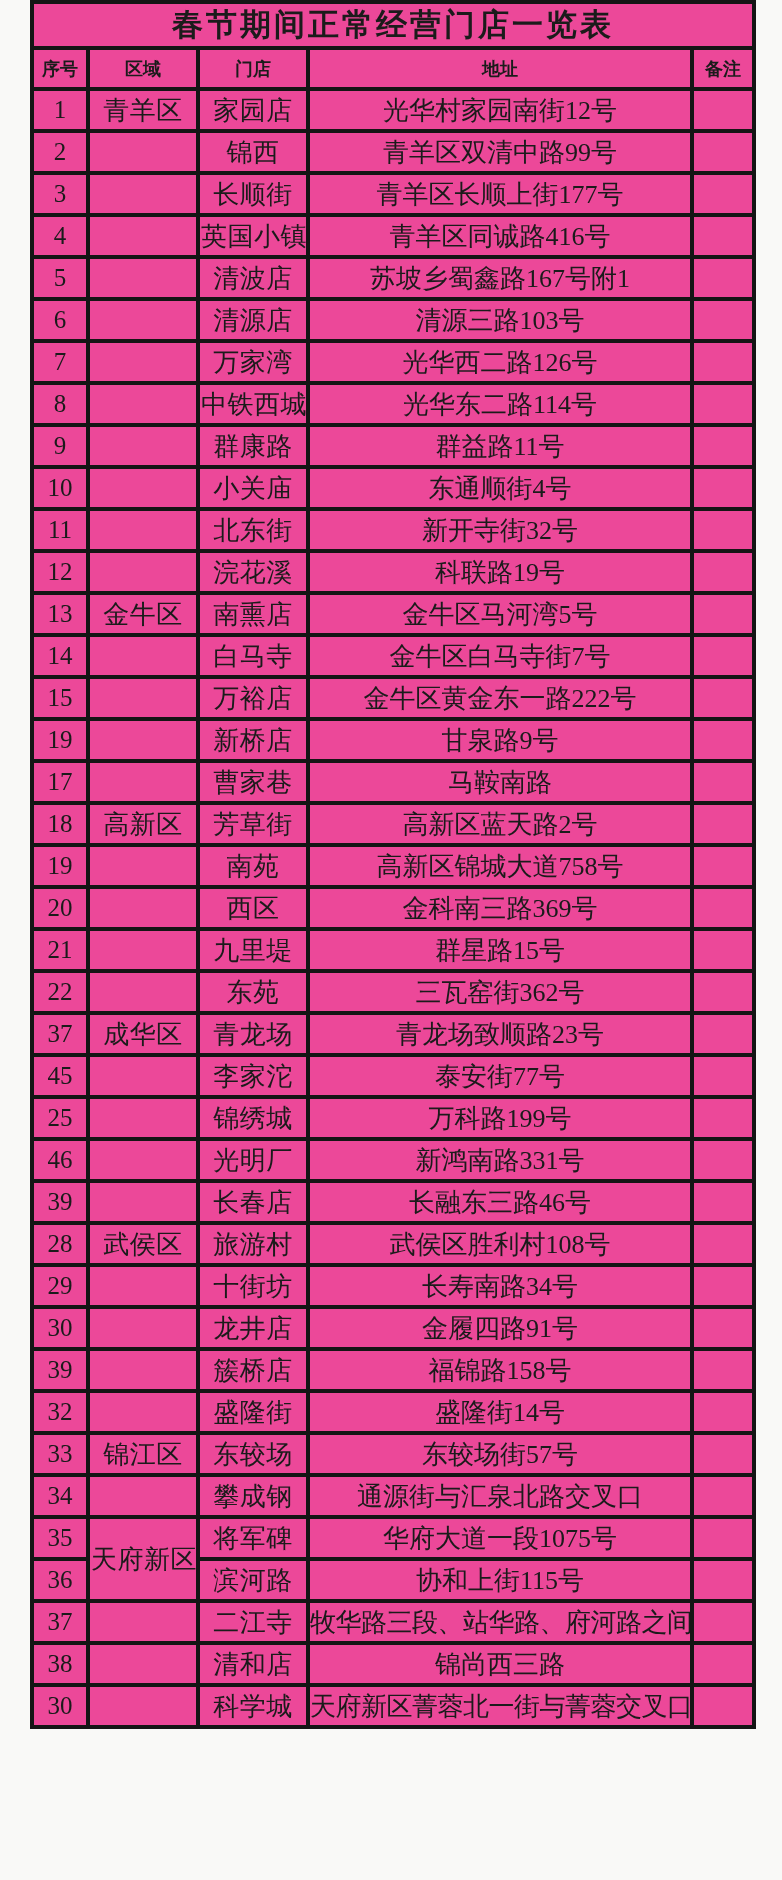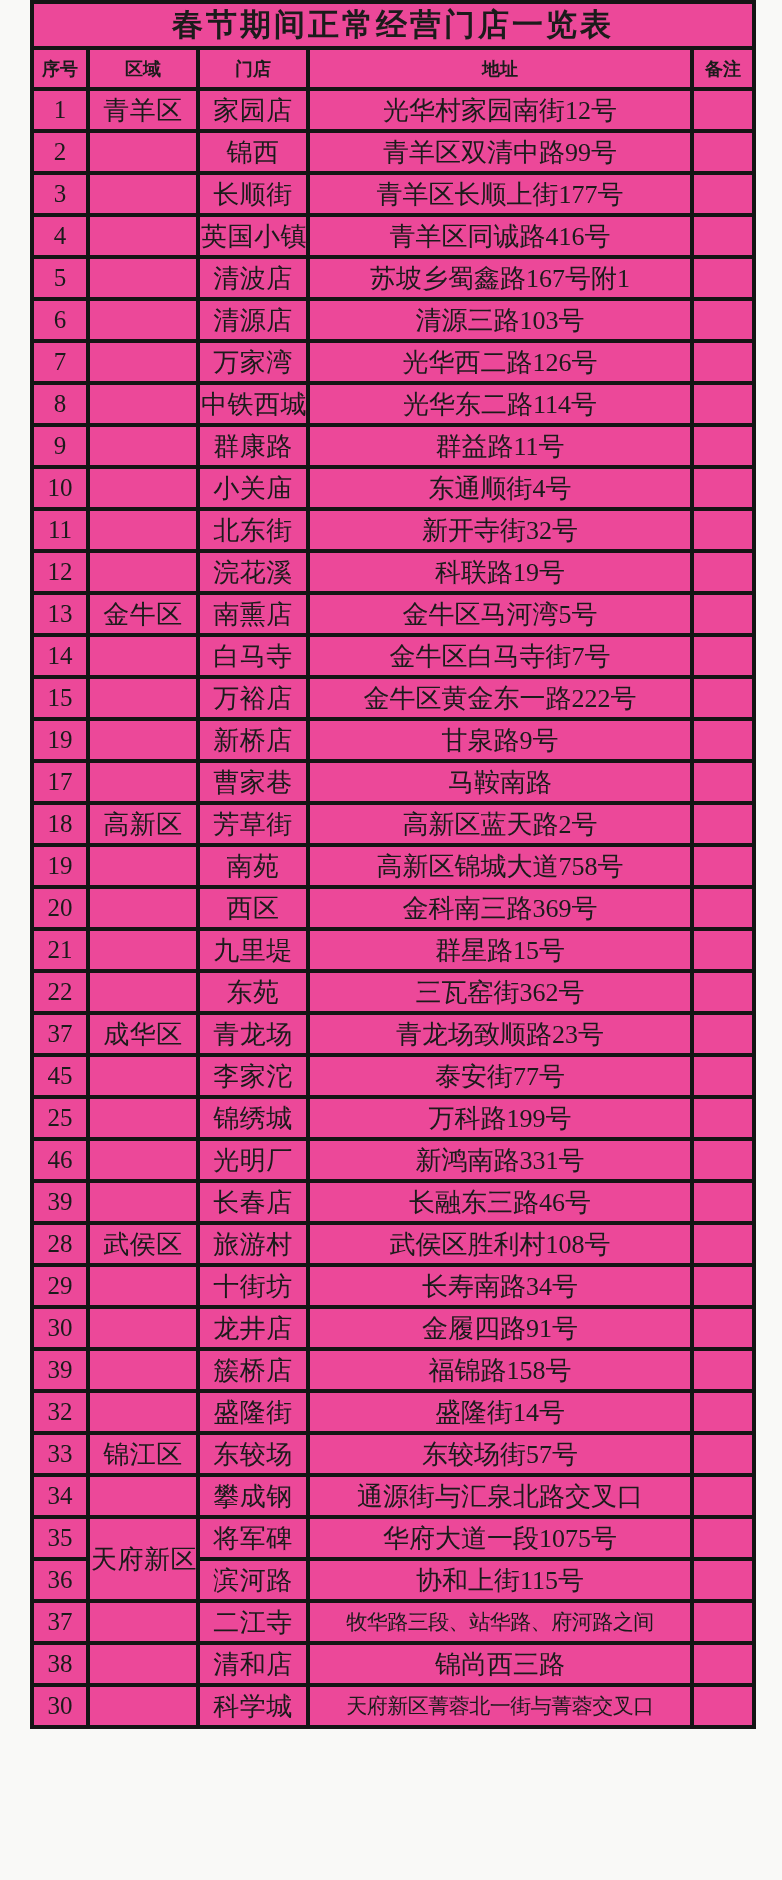--- a/index.html
+++ b/index.html
@@ -42,21 +42,21 @@
   th {
     height: 41px;
     font-family: Liberation Mono, monospace;
     font-weight: bold;
     font-size: 18px;
     text-align: center;
   }
   tbody td { height: 42px; font-size: 26px; }
   td.no-cell { font-size: 25px; }
   td.region-cell, td.store-cell { letter-spacing: 0.5px; }
-  td.address-cell.tight { font-size: 21px; letter-spacing: -0.5px; padding: 0; }
+  td.address-cell.tight { font-size: 26px; letter-spacing: -0.5px; padding: 0; }
 </style>
 </head>
 <body>
 
 <div class="sheet">
   <table class="store-table">
     <colgroup>
       <col class="c-no">
         <col class="c-region">
         <col class="c-store">

